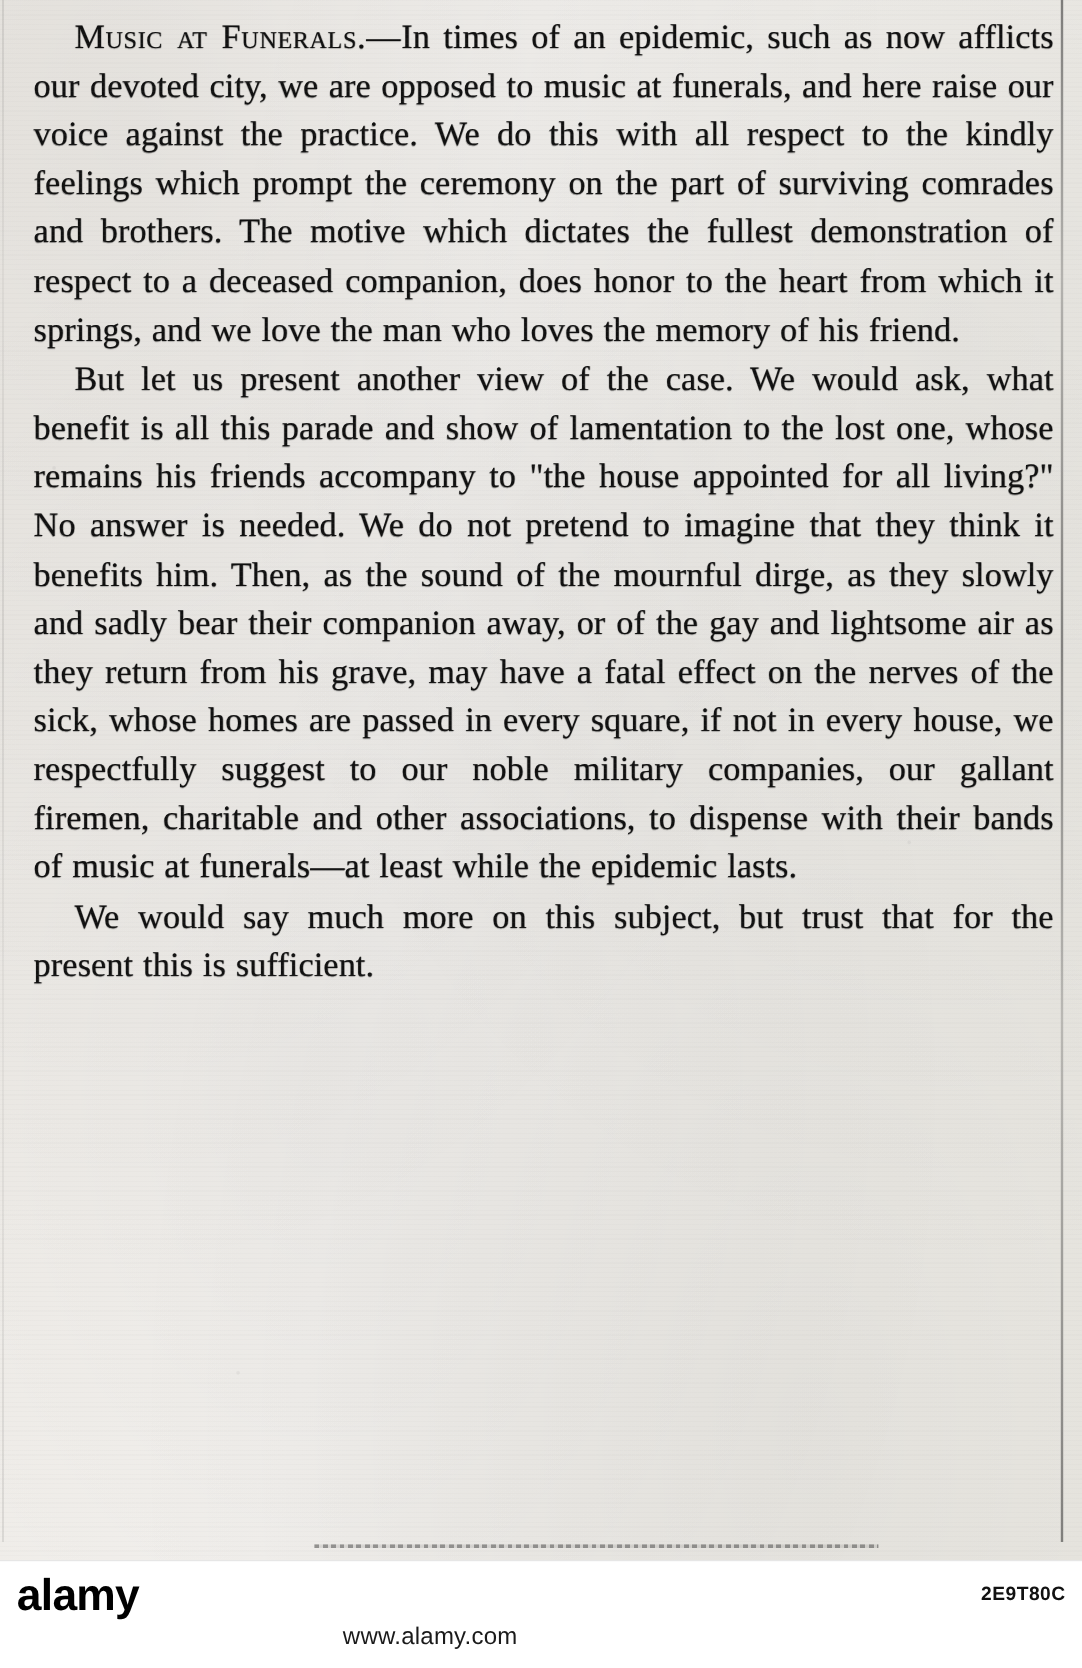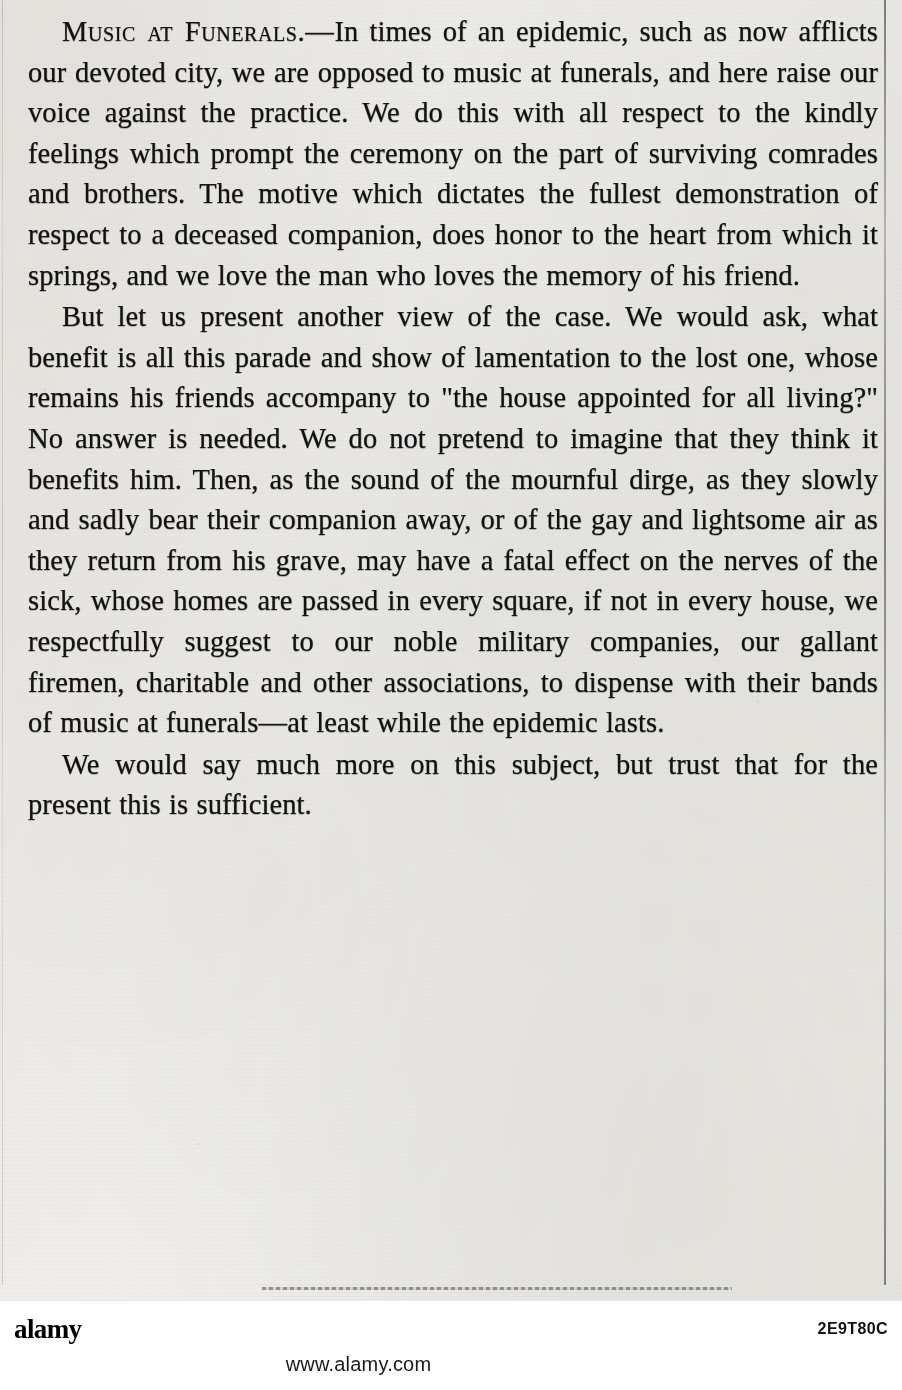--- a/index.html
+++ b/index.html
@@ -140,22 +140,22 @@
     left: 0; top: 0;
     width: 902px;
     height: 56px;
     display: flex;
     align-items: center;
     gap: 10px;
     padding: 0 14px;
     box-sizing: border-box;
   }
   .alamy-logo {
-    font-family: Liberation Serif, serif;
-    font-size: 27px;
+    font-family: Liberation Sans, sans-serif;
+    font-size: 37px;
     font-weight: 700;
     color: #000000;
     letter-spacing: -0.6px;
     line-height: 1;
     white-space: nowrap;
   }
   .footer-spacer { flex: 1 1 auto; }
   .alamy-id {
     font-family: "Liberation Sans", sans-serif;
     font-size: 16px;

